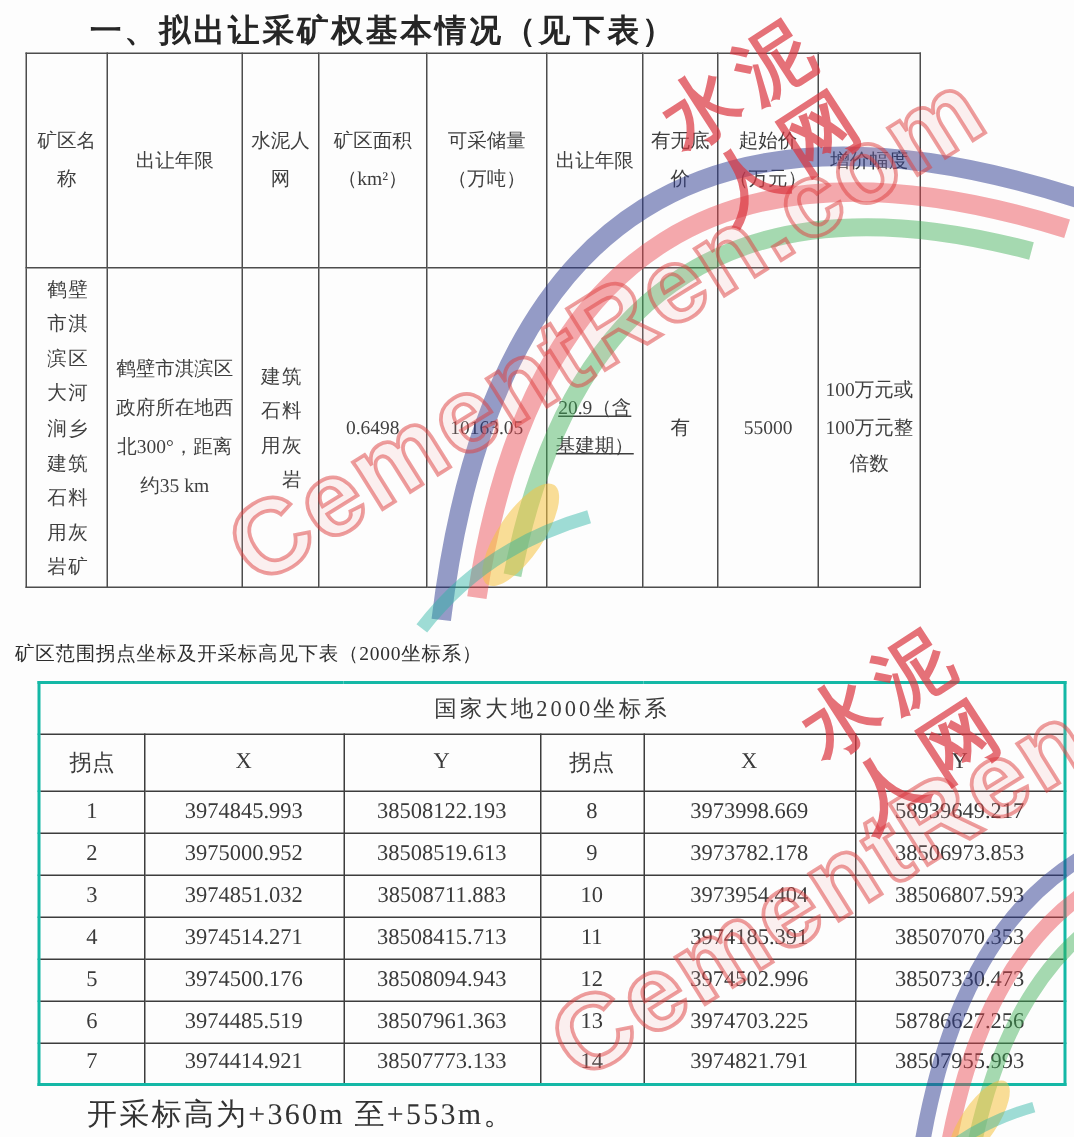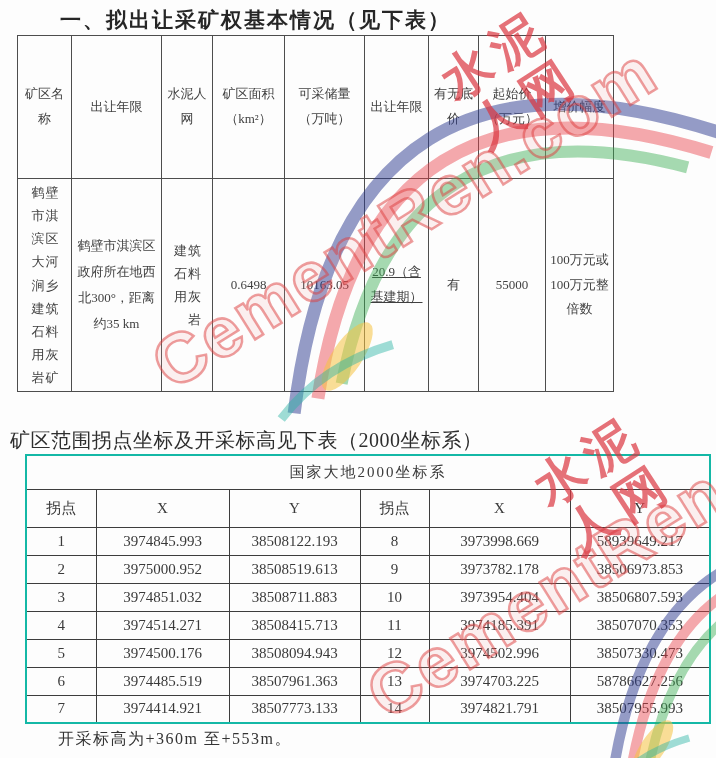--- a/index.html
+++ b/index.html
@@ -28,25 +28,25 @@
   .mine-table tbody tr { height:211px; }
   .mine-table th { line-height:1.9; }
   .wrap30 { width:30px; margin:0 auto; line-height:1.78; letter-spacing:1px;text-align:right; }
   .loc-cell  { line-height:2.0; }
   .term-cell { line-height:1.9;text-decoration:underline; }
   .inc-cell  { line-height:1.9; }
 
   
   .section-heading {
     position:absolute; left:10px; top:427px;
-    font-size:20px; color:#2e2e2e; letter-spacing:0.5px; white-space:nowrap;
+    font-size:13px; color:#2e2e2e; letter-spacing:0.5px; white-space:nowrap;
   }
   .footer-note {
     position:absolute; left:58px; top:729px;
-    font-size:16px; color:#333; letter-spacing:1.5px; white-space:nowrap;
+    font-size:20px; color:#333; letter-spacing:1.5px; white-space:nowrap;
   }
 
   
   .coord-table { position:absolute; left:25px; top:454px; width:684px; border:2px solid #14b8a6; }
   .coord-table th, .coord-table td {
     border:1px solid #3d3d3d; text-align:center; vertical-align:middle;
     font-weight:normal; font-size:15px; color:#3a3a3a; padding:0 2px;
   }
   .coord-caption-row { height:34px; }
   .coord-header-row  { height:38px; }

